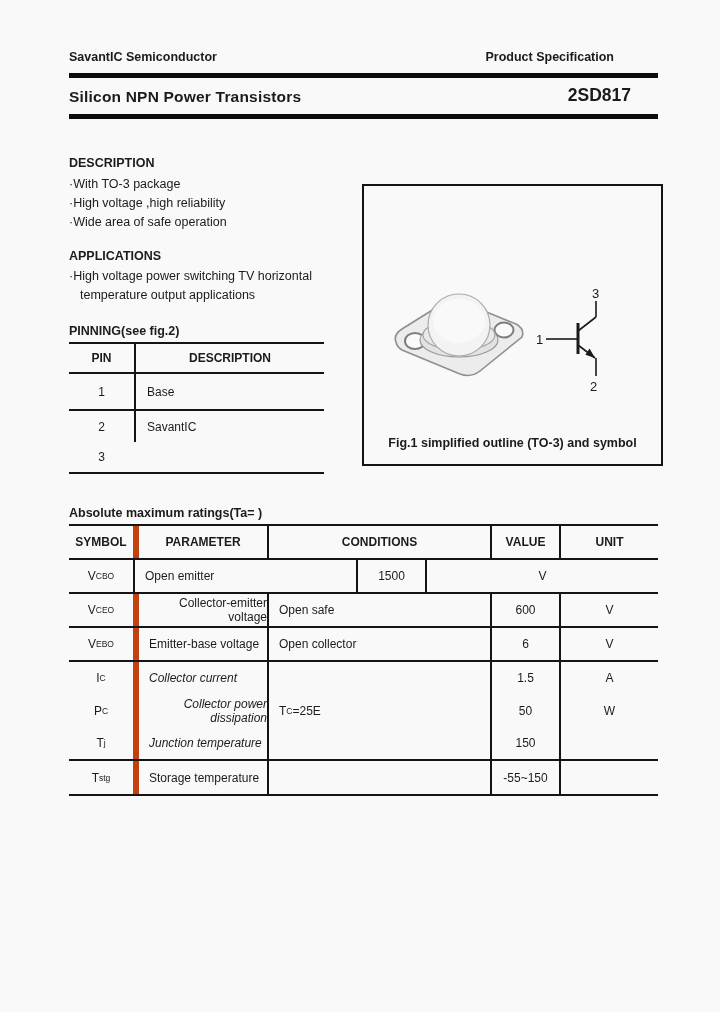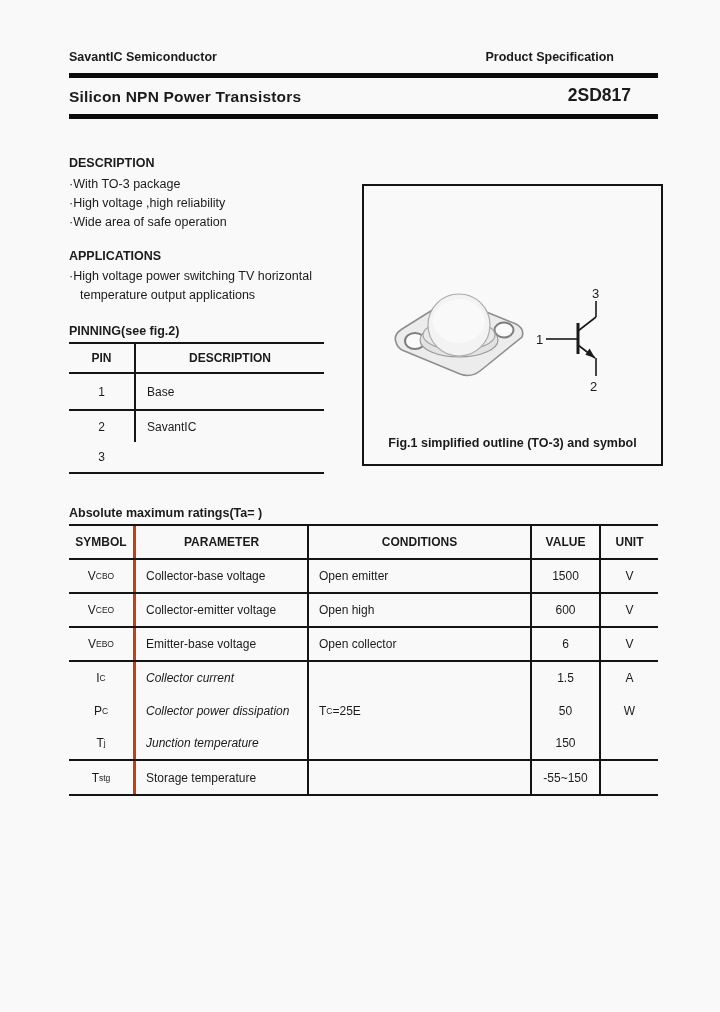--- a/index.html
+++ b/index.html
@@ -64,21 +64,21 @@
     left:69px;top:524px;width:589px;
     border-top:2px solid #141414;border-bottom:2px solid #141414;
     font-size:12px;
   }
   .amr-row{display:flex;}
   .amr-row.hdr{height:32px;border-bottom:2px solid #141414;font-weight:bold;}
   .amr-row.r{height:32px;border-bottom:2px solid #141414;}
   .amr-row.grp{height:97px;border-bottom:2px solid #141414;}
   .amr-row.last{height:33px;}
   .c-sym{width:64px;display:flex;align-items:center;justify-content:center;box-sizing:border-box;}
-  .c-par{width:174px;display:flex;align-items:center;padding-left:10px;border-left:3px solid #c2410c;box-sizing:border-box;}
+  .c-par{width:134px;display:flex;align-items:center;padding-left:10px;border-left:6px solid #c2410c;box-sizing:border-box;text-align:right;}
   .c-con{width:223px;display:flex;align-items:center;padding-left:10px;border-left:2px solid #141414;box-sizing:border-box;}
   .c-val{width:69px;display:flex;align-items:center;justify-content:center;border-left:2px solid #141414;box-sizing:border-box;}
   .c-uni{flex:1;display:flex;align-items:center;justify-content:center;border-left:2px solid #141414;box-sizing:border-box;}
   .amr-row.hdr .c-par,.amr-row.hdr .c-con{justify-content:center;padding-left:0;}
   
   .grp .col{display:flex;flex-direction:column;justify-content:space-between;padding-top:0;}
   .grp .c-sym,.grp .c-par,.grp .c-val,.grp .c-uni{align-items:stretch;}
   .grp .c-par{align-items:stretch;}
   .sub3{height:32px;display:flex;align-items:center;justify-content:center;}
   .sub3.lft{justify-content:flex-start;font-style:italic;}
@@ -163,33 +163,32 @@
     <div class="c-con">CONDITIONS</div>
     <div class="c-val">VALUE</div>
     <div class="c-uni">UNIT</div>
   </div>
 
   <div class="amr-row r">
     <div class="c-sym">
       <span>V</span>
         <span class="sub">CBO</span>
     </div>
-    <div class="c-par">Collector-base voltage</div>
     <div class="c-con">Open emitter</div>
     <div class="c-val">1500</div>
     <div class="c-uni">V</div>
   </div>
 
   <div class="amr-row r">
     <div class="c-sym">
       <span>V</span>
         <span class="sub">CEO</span>
     </div>
     <div class="c-par">Collector-emitter voltage</div>
-    <div class="c-con">Open high</div>
+    <div class="c-con">Open safe</div>
     <div class="c-val">600</div>
     <div class="c-uni">V</div>
   </div>
 
   <div class="amr-row r">
     <div class="c-sym">
       <span>V</span>
         <span class="sub">EBO</span>
     </div>
     <div class="c-par">Emitter-base voltage</div>

